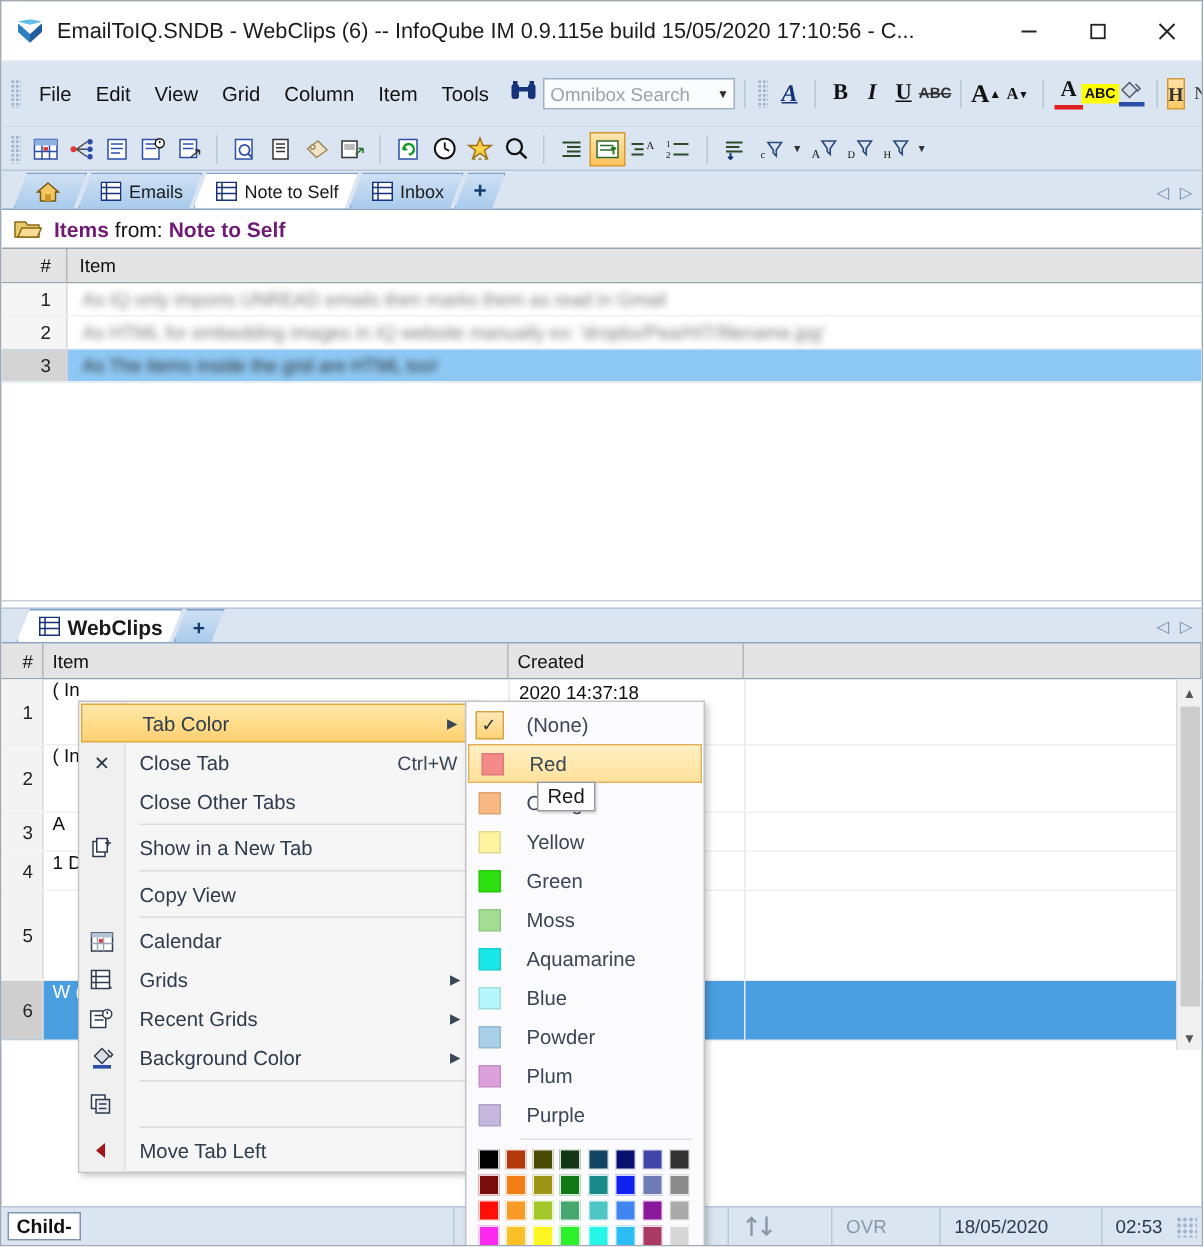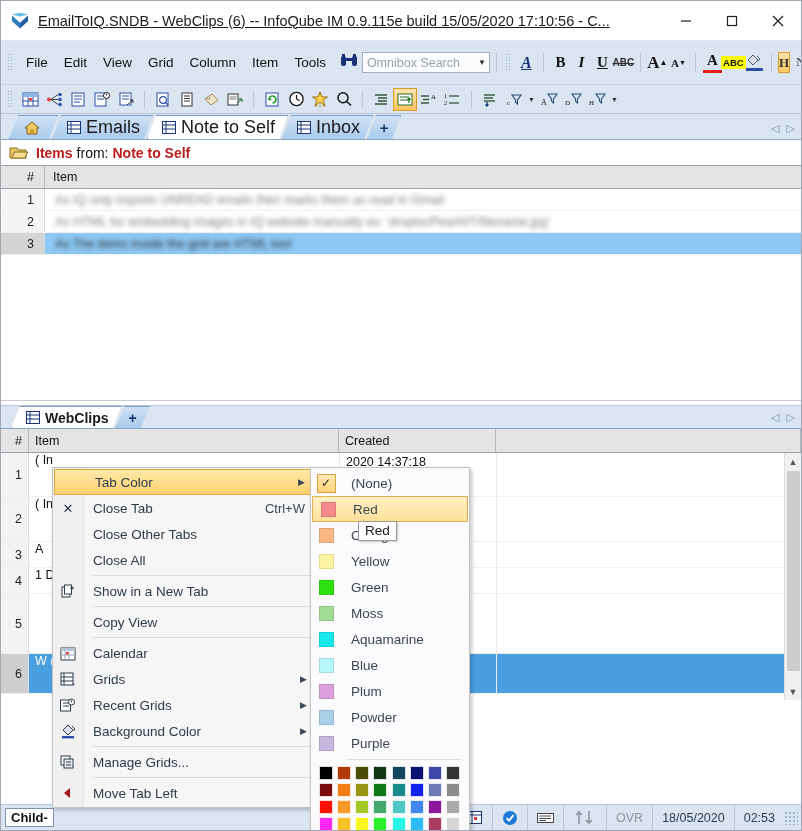--- a/index.html
+++ b/index.html
@@ -50,21 +50,20 @@
     width: 8px; height: 13px;
     background: #1f5fa0;
     clip-path: polygon(100% 0, 100% 45%, 0 100%, 0 55%);
   }
   .title-text {
     font-size: 14.5px;
     color: #1b1b1b;
     white-space: nowrap;
     overflow: hidden;
     flex: 1 1 auto;
-    text-decoration: underline;
   }
   .win-btns { display: flex; height: 100%; }
   .win-btn {
     width: 46px; height: 100%;
     display: flex; align-items: center; justify-content: center;
     color: #222; font-size: 15px;
   }
   .win-btn svg { display: block; }
 
   
@@ -183,21 +182,21 @@
     border-bottom: 1px solid #8ba5c6;
     display: flex; align-items: flex-end;
     padding-left: 8px;
     position: relative;
   }
   .tab {
     height: 24px;
     display: flex; align-items: center;
     padding: 0 12px 0 14px;
     margin-right: -6px;
-    font-size: 18px; color: #1a1a1a;
+    font-size: 12px; color: #1a1a1a;
     background: linear-gradient(#cfe0f4, #a9cbec);
     border: 1px solid #7ba0c8;
     border-bottom: none;
     clip-path: polygon(9px 0, 100% 0, calc(100% - 9px) 100%, 0 100%);
     position: relative;
     white-space: nowrap;
   }
   .tab.active {
     background: #ffffff;
     border-color: #7ba0c8;
@@ -217,21 +216,21 @@
   
   .items-bar {
     height: 26px;
     background: #ffffff;
     border-bottom: 1px solid #9aa3ad;
     display: flex; align-items: center;
     padding-left: 8px;
     font-size: 14px;
   }
   .folder-icon { margin-right: 8px; display: flex; }
-  .items-bar .lbl-strong { font-weight: bold; color: #b91c1c; }
+  .items-bar .lbl-strong { font-weight: bold; color: #701a75; }
   .items-bar .lbl-norm { color: #111; margin: 0 4px; }
 
   
   .grid-head {
     height: 23px;
     display: flex;
     background: #e4e4e4;
     border-bottom: 1px solid #9aa3ad;
     font-size: 12.5px; color: #111;
   }
@@ -381,20 +380,21 @@
   }
   .sb-child {
     background: #ffffff; border: 1px solid #7f93ae;
     font-weight: bold; font-size: 13px; color: #111;
     padding: 1px 5px; margin-left: 4px;
   }
   .sb-cell {
     padding: 0 9px; height: 100%;
     display: flex; align-items: center;
     border-left: 1px solid #b8c6da;
+    margin-left: 26px;
   }
   .sb-spacer { flex: 1 1 auto; }
   .sb-dim { color: #8b96a7; }
   .sb-grip {
     width: 14px; height: 14px; margin-right: 3px;
     background-image: radial-gradient(#9fb3cc 40%, transparent 42%);
     background-size: 4px 4px;
   }
 
   
@@ -943,24 +943,20 @@
     </div>
     <div class="ctx-item">
       <div class="ctx-icon">✕</div>
       <div class="ctx-label">Close Tab</div>
       <div class="ctx-accel">Ctrl+W</div>
     </div>
     <div class="ctx-item">
       <div class="ctx-icon"></div>
       <div class="ctx-label">Close Other Tabs</div>
     </div>
-    <div class="ctx-item">
-      <div class="ctx-icon"></div>
-      <div class="ctx-label">Close All</div>
-    </div>
     <div class="ctx-sep"></div>
     <div class="ctx-item">
       <div class="ctx-icon">
         <svg width="15" height="15" viewBox="0 0 15 15">
             <rect x="1" y="3" width="8" height="10" fill="#fff" stroke="#2d3b4d"></rect>
             <rect x="3.5" y="1" width="7" height="9" fill="#fff" stroke="#2d3b4d"></rect>
             <line x1="11" y1="2" x2="11" y2="6" stroke="#2d3b4d"></line>
             <line x1="9" y1="4" x2="13" y2="4" stroke="#2d3b4d"></line>
           </svg>
       </div>
@@ -1025,21 +1021,20 @@
     <div class="ctx-sep"></div>
     <div class="ctx-item">
       <div class="ctx-icon">
         <svg width="16" height="15" viewBox="0 0 16 15">
             <rect x="1" y="1" width="9" height="9" fill="#fff" stroke="#2d3b4d"></rect>
             <rect x="4" y="4" width="9" height="9" fill="#e8ecf2" stroke="#2d3b4d"></rect>
             <line x1="6" y1="7" x2="11" y2="7" stroke="#2d3b4d"></line>
             <line x1="6" y1="10" x2="11" y2="10" stroke="#2d3b4d"></line>
           </svg>
       </div>
-      <div class="ctx-label">Manage Grids...</div>
     </div>
     <div class="ctx-sep"></div>
     <div class="ctx-item">
       <div class="ctx-icon">
         <svg width="12" height="12" viewBox="0 0 12 12">
             <path d="M8 1 L2 6 L8 11 Z" fill="#a01818"></path>
           </svg>
       </div>
       <div class="ctx-label">Move Tab Left</div>
     </div>
@@ -1090,29 +1085,29 @@
       <div class="cm-label">Aquamarine</div>
     </div>
     <div class="cm-item">
       <div class="cm-swatch-box">
         <div class="cm-swatch" style="background:#b5f7fb"></div>
       </div>
       <div class="cm-label">Blue</div>
     </div>
     <div class="cm-item">
       <div class="cm-swatch-box">
-        <div class="cm-swatch" style="background:#dca0dc"></div>
-      </div>
-      <div class="cm-label">Plum</div>
+        <div class="cm-swatch" style="background:#a9cfe9"></div>
+      </div>
+      <div class="cm-label">Powder</div>
     </div>
     <div class="cm-item">
       <div class="cm-swatch-box">
-        <div class="cm-swatch" style="background:#a9cfe9"></div>
-      </div>
-      <div class="cm-label">Powder</div>
+        <div class="cm-swatch" style="background:#dca0dc"></div>
+      </div>
+      <div class="cm-label">Plum</div>
     </div>
     <div class="cm-item">
       <div class="cm-swatch-box">
         <div class="cm-swatch" style="background:#c4b6dc"></div>
       </div>
       <div class="cm-label">Purple</div>
     </div>
 
     <div class="cm-sep"></div>
 

